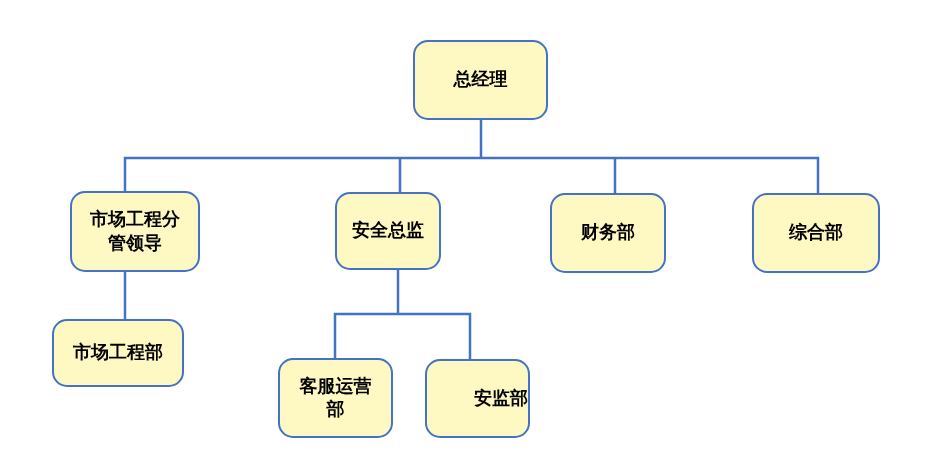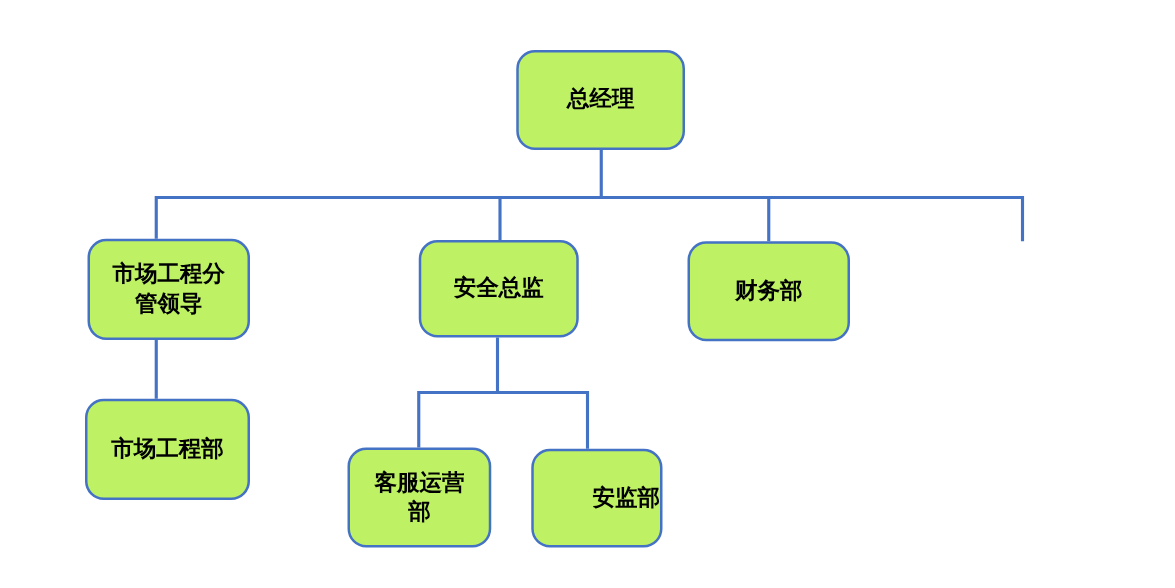--- a/index.html
+++ b/index.html
@@ -9,41 +9,41 @@
     font-family: "Liberation Sans", "DejaVu Sans", sans-serif;
     position: relative;
     overflow: hidden;
   }
   #canvas { position: absolute; left: 0; top: 0; width: 940px; height: 470px; }
   #connectors { position: absolute; left: 0; top: 0; z-index: 1; }
   .node {
     position: absolute;
     z-index: 2;
     box-sizing: border-box;
-    background: #bef264;
+    background: #fef9c3;
     border: 2px solid #4472c4;
     border-radius: 15px;
     display: flex;
     align-items: center;
     justify-content: center;
     text-align: center;
     font-weight: bold;
     font-size: 18px;
     line-height: 1.3;
     color: #000000;
   }
   .node .lbl { display: inline-block; }
   
   .n-gm        { left: 413px; top: 40px;  width: 135px; height: 80px; }
   .n-mktlead   { left: 70px;  top: 191px; width: 130px; height: 81px; font-family: Liberation Serif, serif; }
   .n-mktlead .lbl { max-width: 95px; }
-  .n-safedir   { left: 335px; top: 192px; width: 128px; height: 78px; }
-  .n-finance   { left: 550px; top: 193px; width: 130px; height: 80px; text-align: center; }
+  .n-safedir   { left: 335px; top: 192px; width: 106px; height: 78px; }
+  .n-finance   { left: 550px; top: 193px; width: 116px; height: 80px; text-align: center; }
   .n-general   { left: 752px; top: 193px; width: 128px; height: 80px; }
-  .n-mktdept   { left: 68px;  top: 319px; width: 132px; height: 81px; }
+  .n-mktdept   { left: 52px;  top: 319px; width: 132px; height: 68px; }
   .n-svcops    { left: 278px; top: 358px; width: 115px; height: 80px; }
   .n-svcops .lbl { max-width: 80px; text-align: center; }
   .n-safedept  { left: 425px; top: 359px; width: 105px; height: 79px; padding-left: 47px; }
 </style>
 </head>
 <body>
 
 <div id="canvas">
 
   <svg id="connectors" width="940" height="470" viewBox="0 0 940 470">
@@ -69,20 +69,23 @@
   </div>
 
   <div class="node n-safedir">
     <span class="lbl">安全总监</span>
   </div>
 
   <div class="node n-finance">
     <span class="lbl">财务部</span>
   </div>
 
+  <div class="node n-general">
+    <span class="lbl">综合部</span>
+  </div>
 
   <div class="node n-mktdept">
     <span class="lbl">市场工程部</span>
   </div>
 
   <div class="node n-svcops">
     <span class="lbl">客服运营部</span>
   </div>
 
   <div class="node n-safedept">

